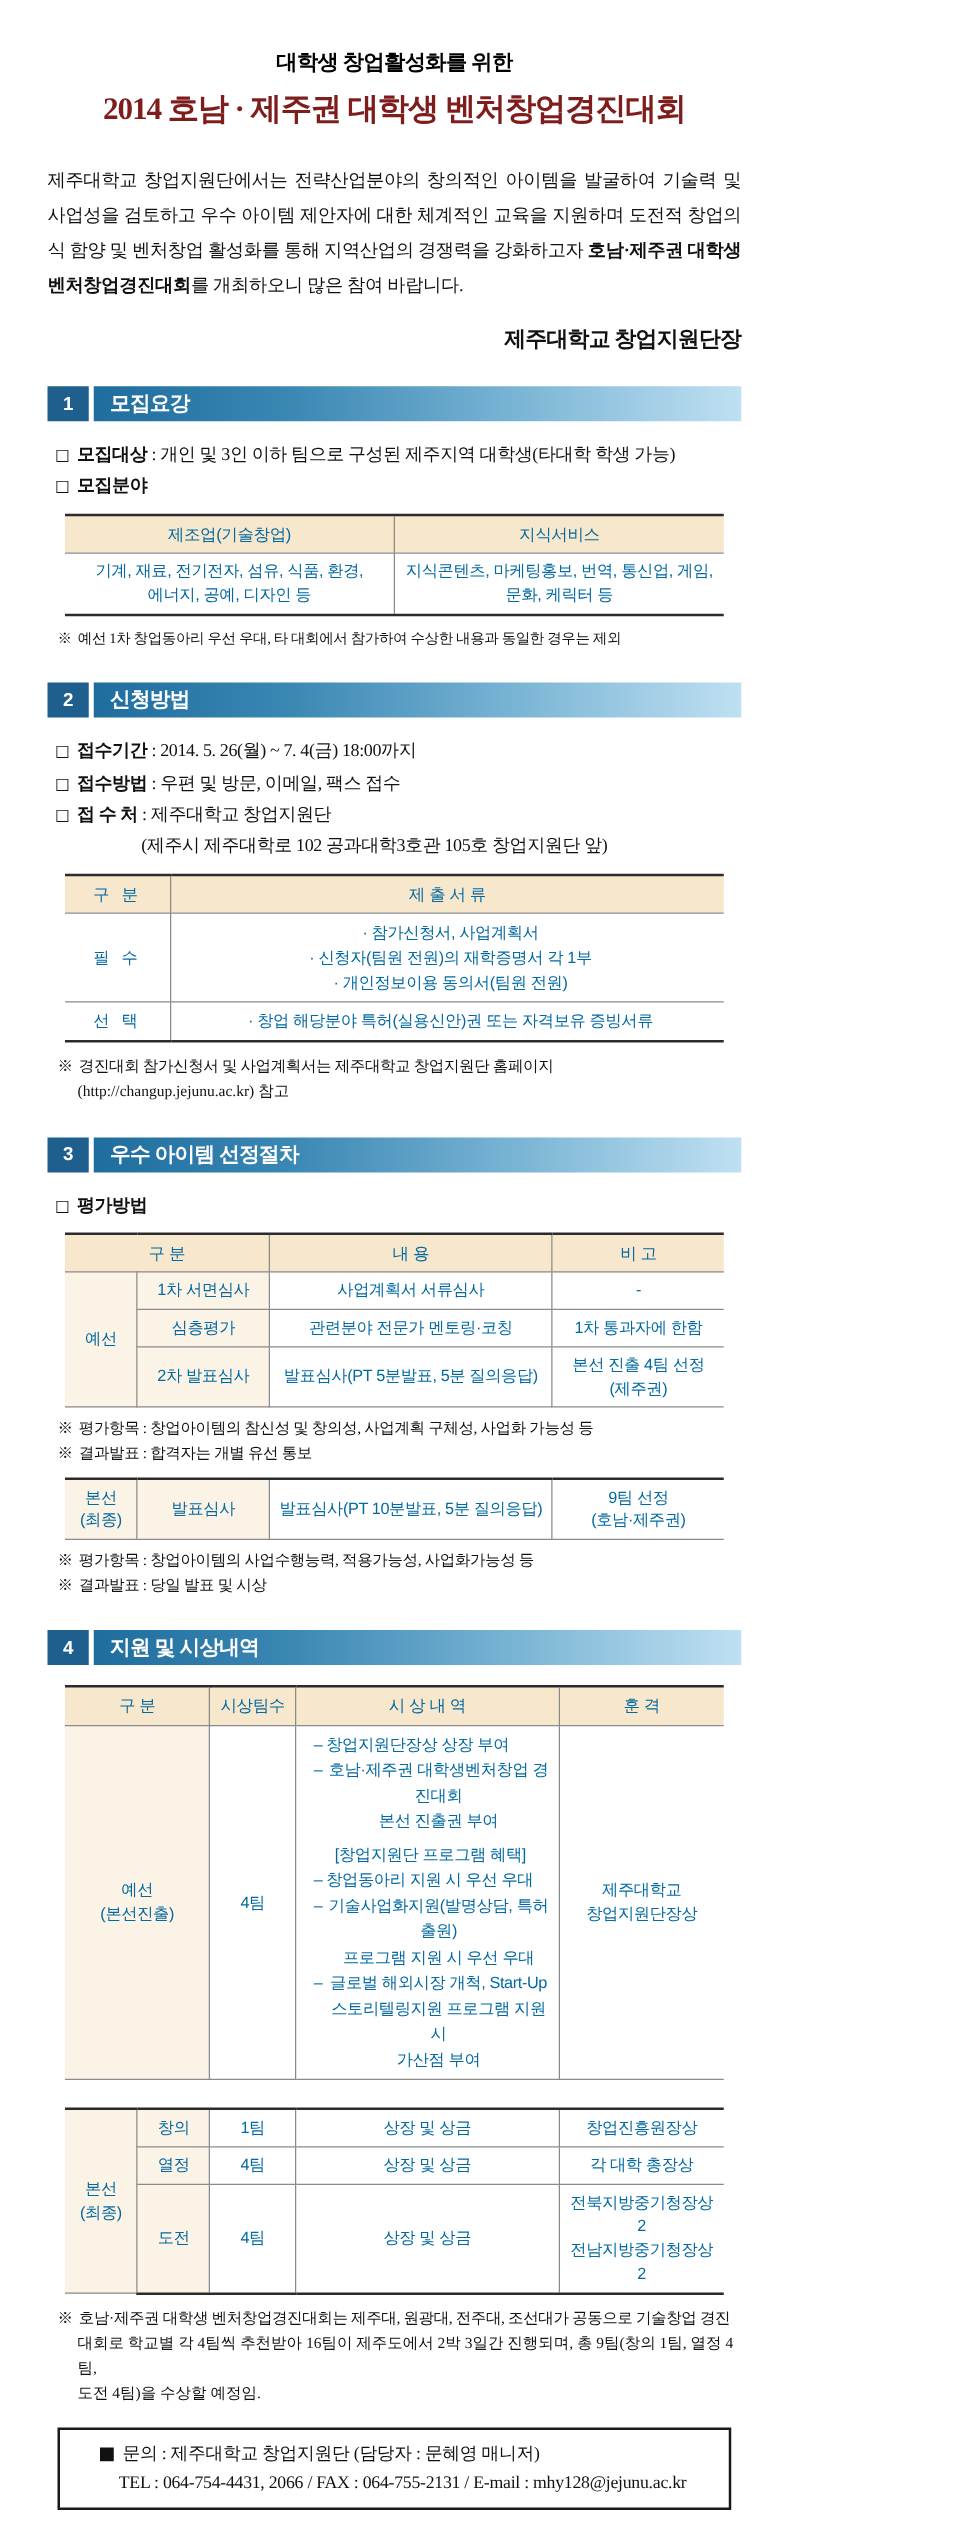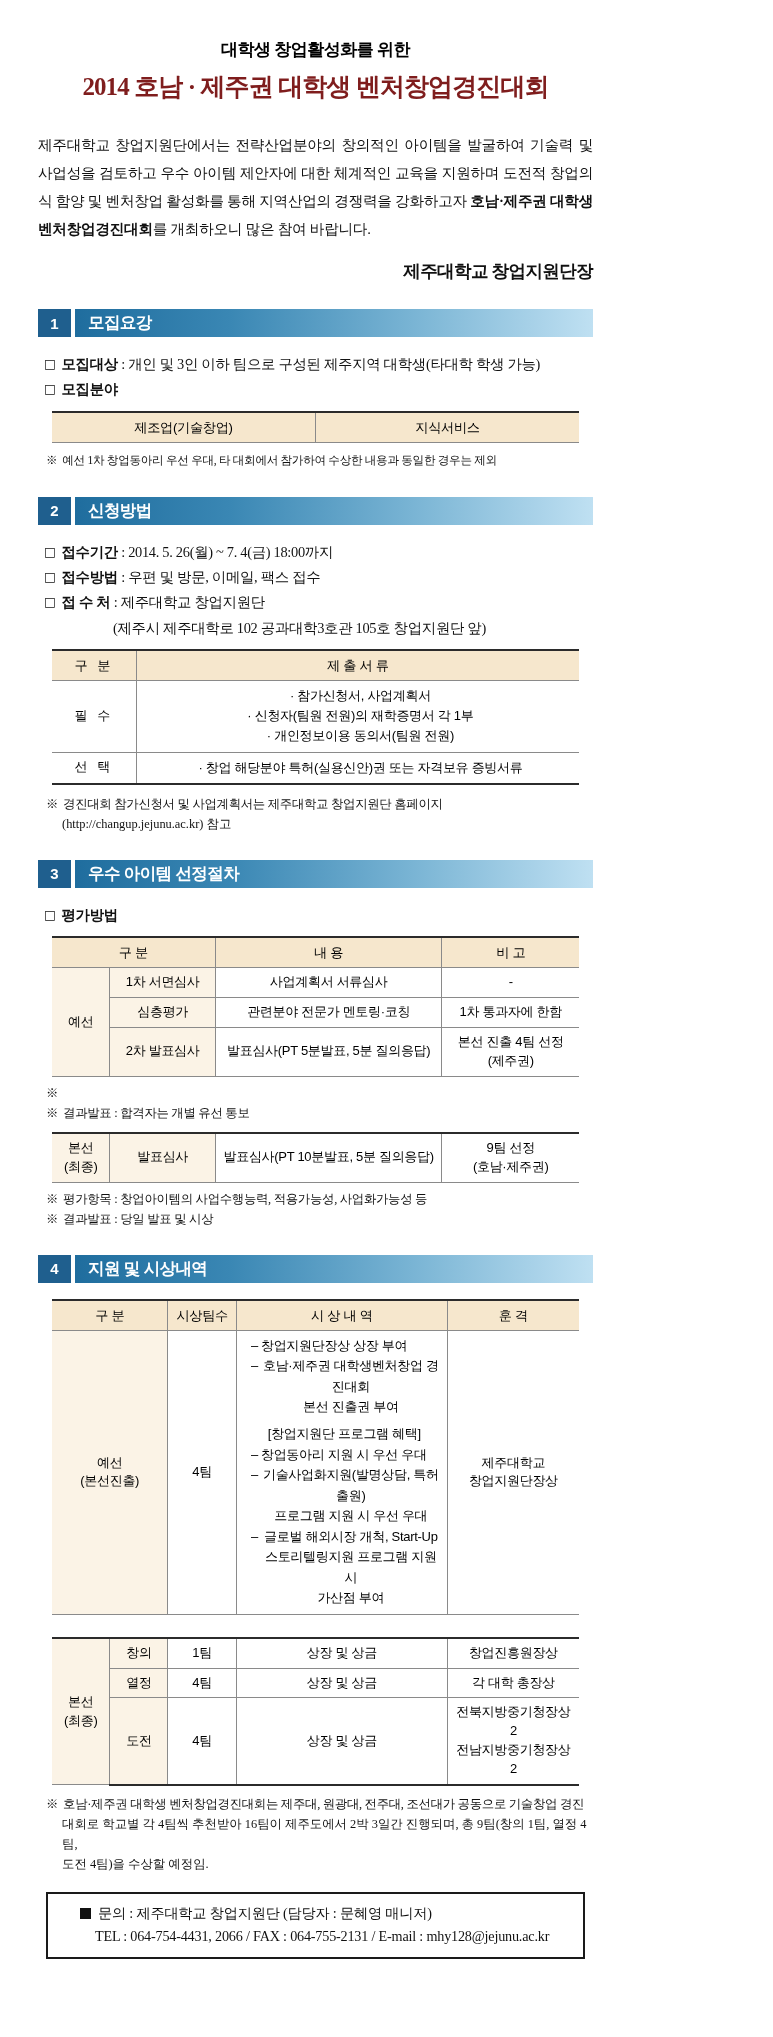--- a/index.html
+++ b/index.html
@@ -138,21 +138,21 @@
     font-size: 13px;
     line-height: 1.45;
     letter-spacing: -0.3px;
     font-family: "Liberation Sans", sans-serif;
   }
   table.t td, table.t th {
     border: none;
     padding: 5px 6px;
     text-align: center;
     vertical-align: middle;
-    color: #000000;
+    color: #0369a1;
     font-weight: normal;
   }
   table.t .hdr {
     background: #f6e7cd;
     font-size: 13.2px;
   }
   table.t .cream { background: #fbf3e6; }
   .bt-thick { border-top: 2.2px solid #2b2b2b !important; }
   .bb-thick { border-bottom: 2.2px solid #2b2b2b !important; }
   .bb-thin  { border-bottom: 1px solid #8a8a8a !important; }
@@ -218,20 +218,30 @@
     <span class="box">□</span>
     <span><span class="lbl">모집분야</span></span>
   </div>
 
   <table class="t">
     <tbody>
         <tr>
       <td class="hdr bt-thick bb-thin br-thin" style="width:50%">제조업(기술창업)</td>
       <td class="hdr bt-thick bb-thin" style="width:50%">지식서비스</td>
     </tr>
+    <tr>
+      <td class="bb-thick br-thin">
+        <div>기계, 재료, 전기전자, 섬유, 식품, 환경,</div>
+        <div>에너지, 공예, 디자인 등</div>
+      </td>
+      <td class="bb-thick">
+        <div>지식콘텐츠, 마케팅홍보, 번역, 통신업, 게임,</div>
+        <div>문화, 케릭터 등</div>
+      </td>
+    </tr>
   </tbody>
     </table>
 
   <div class="note small">
     <span class="mark">※</span>
     <span>예선 1차 창업동아리 우선 우대, 타 대회에서 참가하여 수상한 내용과 동일한 경우는 제외</span>
   </div>
 
   <div class="section-bar">
     <div class="section-num">2</div>
@@ -316,20 +326,21 @@
         <div>본선 진출 4팀 선정</div>
         <div>(제주권)</div>
       </td>
     </tr>
   </tbody>
     </table>
 
   <div class="tbl-note-wrap">
     <div class="note" style="margin-top:3px">
       <span class="mark">※</span>
+      <span>평가항목 : 창업아이템의 참신성 및 창의성, 사업계획 구체성, 사업화 가능성 등</span>
     </div>
     <div class="note" style="margin-top:0">
       <span class="mark">※</span>
       <span>결과발표 : 합격자는 개별 유선 통보</span>
     </div>
   </div>
 
   <table class="t">
     <tbody>
         <tr>

